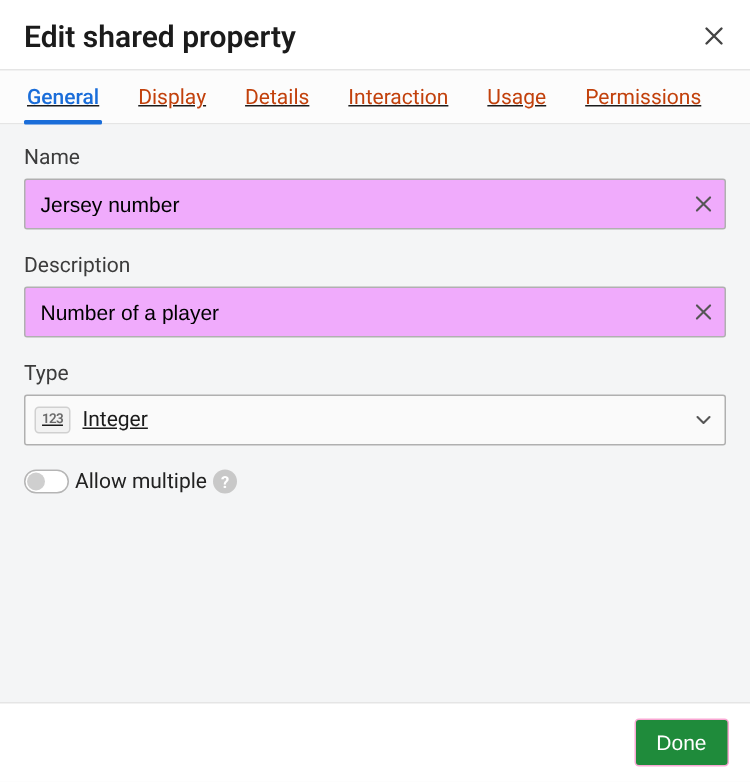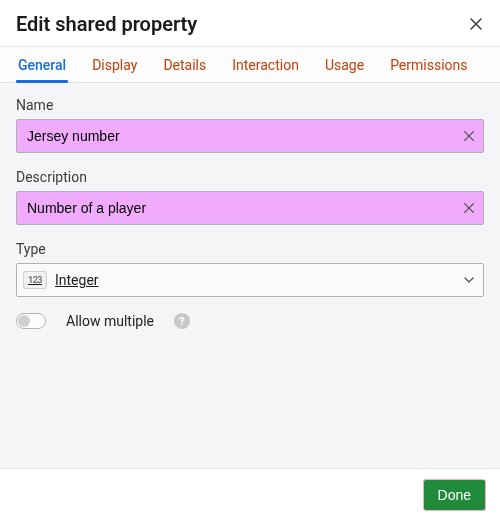--- a/index.html
+++ b/index.html
@@ -1,37 +1,37 @@
 <!DOCTYPE html>
 <html><head>
 <meta charset="utf-8">
 <style>
   * { box-sizing: border-box; margin: 0; padding: 0; }
   html, body { width: 500px; height: 521px; font-family: -apple-system, BlinkMacSystemFont, "Segoe UI", Roboto, Helvetica, Arial, sans-serif; font-size: 14px; color: #1b1b1b; background: #fff; }
   .dialog { display: flex; flex-direction: column; height: 100%; }
   .titlebar { display: flex; align-items: center; justify-content: space-between; padding: 12px 16px 10px 16px; }
   .title { font-weight: 600; font-size: 20px; }
   .close-x { width: 16px; height: 16px; cursor: pointer; color: #444; }
-  .tabs { display: flex; gap: 22px; padding: 0 16px; border-top: 1px solid #e5e5e5; border-bottom: 1px solid #e5e5e5; background: #fcfcfc; }
+  .tabs { display: flex; gap: 22px; padding: 0 16px; border-top: 1px solid #e5e5e5; border-bottom: 1px solid #e5e5e5; background: #fcfcfc; text-decoration: underline; }
   .tab { padding: 10px 2px 9px 2px; font-size: 14px; color: #c2410c; cursor: pointer; position: relative; }
   .tab.active { color: #1a6dd9; font-weight: 500; }
   .tab.active::after { content: ""; position: absolute; left: 0; right: 0; bottom: -1px; height: 3px; background: #1a6dd9; border-radius: 1px; }
   .body { flex: 1; background: #f4f5f6; padding: 14px 16px; overflow: auto; }
   .field-group { margin-bottom: 16px; }
   .field-label { font-size: 14px; color: #3c3c3c; margin-bottom: 6px; }
   .input-wrap { position: relative; display: flex; align-items: center; background: #f0abfc; border: 1px solid #b0b0b0; border-radius: 2px; height: 34px; }
   .input-wrap input { flex: 1; border: none; outline: none; font-size: 14px; padding: 0 10px; background: transparent; }
   .input-clear { width: 28px; height: 100%; display: flex; align-items: center; justify-content: center; cursor: pointer; color: #555; }
   .input-clear svg { width: 14px; height: 14px; }
   .select-wrap { display: flex; align-items: center; background: #fafafa; border: 1px solid #b0b0b0; border-radius: 2px; height: 34px; cursor: pointer; text-decoration: underline; }
   .type-icon { width: 24px; height: 18px; margin-left: 6px; background: #f2f2f2; border: 1px solid #d0d0d0; border-radius: 3px; display: flex; align-items: center; justify-content: center; font-size: 9px; color: #6a6a6a; font-weight: 600; letter-spacing: -0.5px; }
   .select-label { flex: 1; padding: 0 8px; font-size: 14px; }
   .select-caret { width: 28px; display: flex; align-items: center; justify-content: center; color: #555; }
   .select-caret svg { width: 10px; height: 10px; }
-  .toggle-row { display: flex; align-items: center; gap: 20px; margin-top: 14px; }
+  .toggle-row { display: flex; align-items: center; gap: 4px; margin-top: 14px; }
   .toggle { position: relative; width: 30px; height: 16px; background: #fff; border: 1px solid #b5b5b5; border-radius: 9px; cursor: pointer; }
   .toggle .knob { position: absolute; top: 1px; left: 1px; width: 12px; height: 12px; background: #cfcfcf; border-radius: 50%; }
   .toggle-label { font-size: 14px; color: #222; }
   .help-dot { width: 16px; height: 16px; border-radius: 50%; background: #c8c8c8; color: #fff; font-size: 11px; font-weight: 700; display: flex; align-items: center; justify-content: center; cursor: default; }
   .footer { display: flex; justify-content: flex-end; padding: 10px 14px; border-top: 1px solid #e5e5e5; background: #fff; }
   .done-btn { background: #1f8b3b; color: #fff; border: 1px solid #f9a8d4; border-radius: 3px; padding: 7px 14px; font-size: 14px; cursor: pointer; }
 </style>
 </head>
 <body>
 

